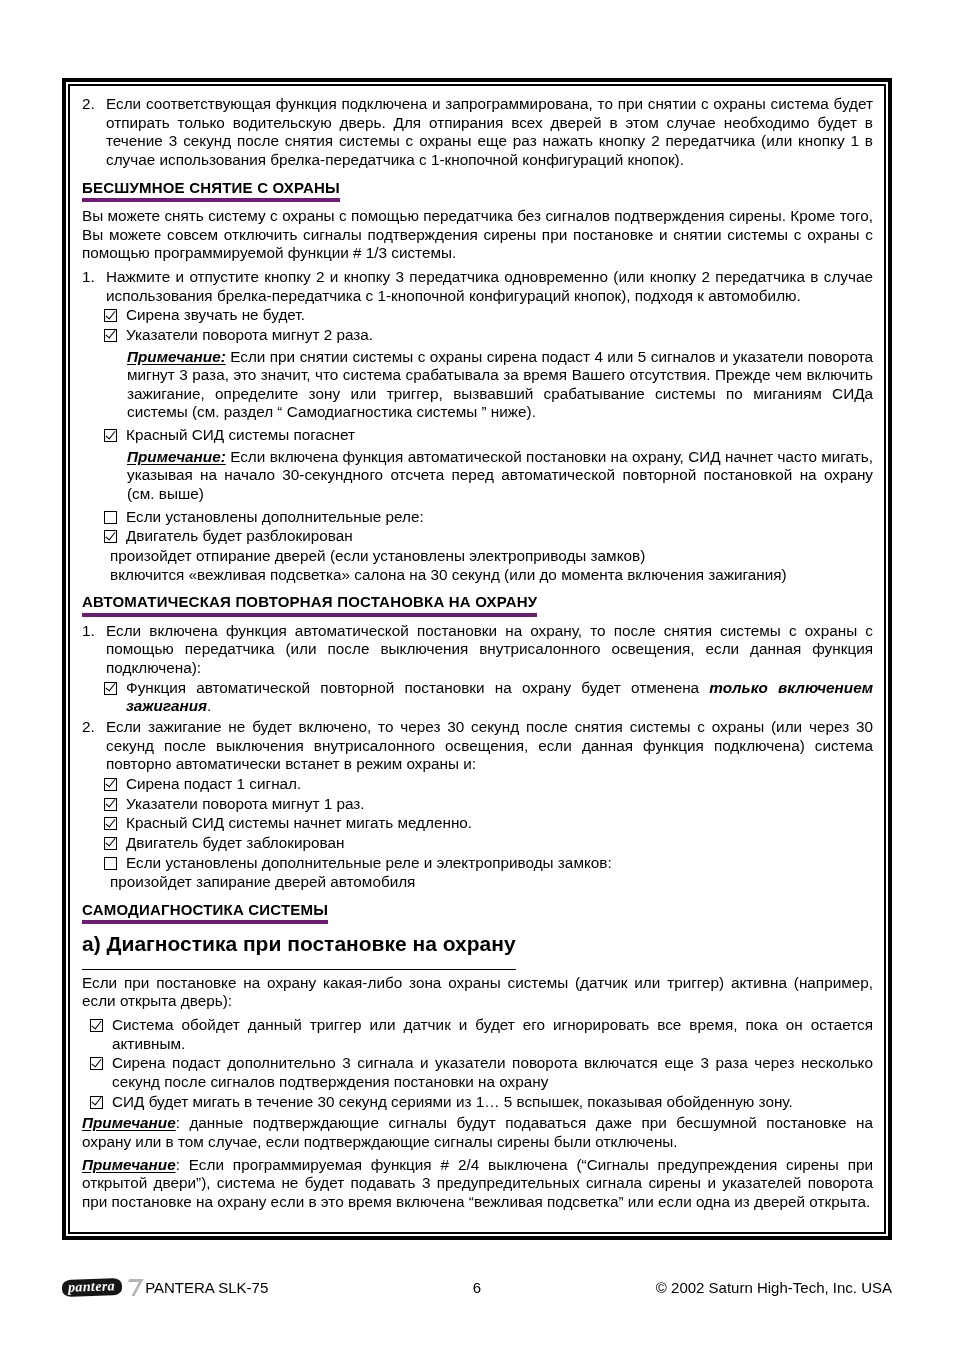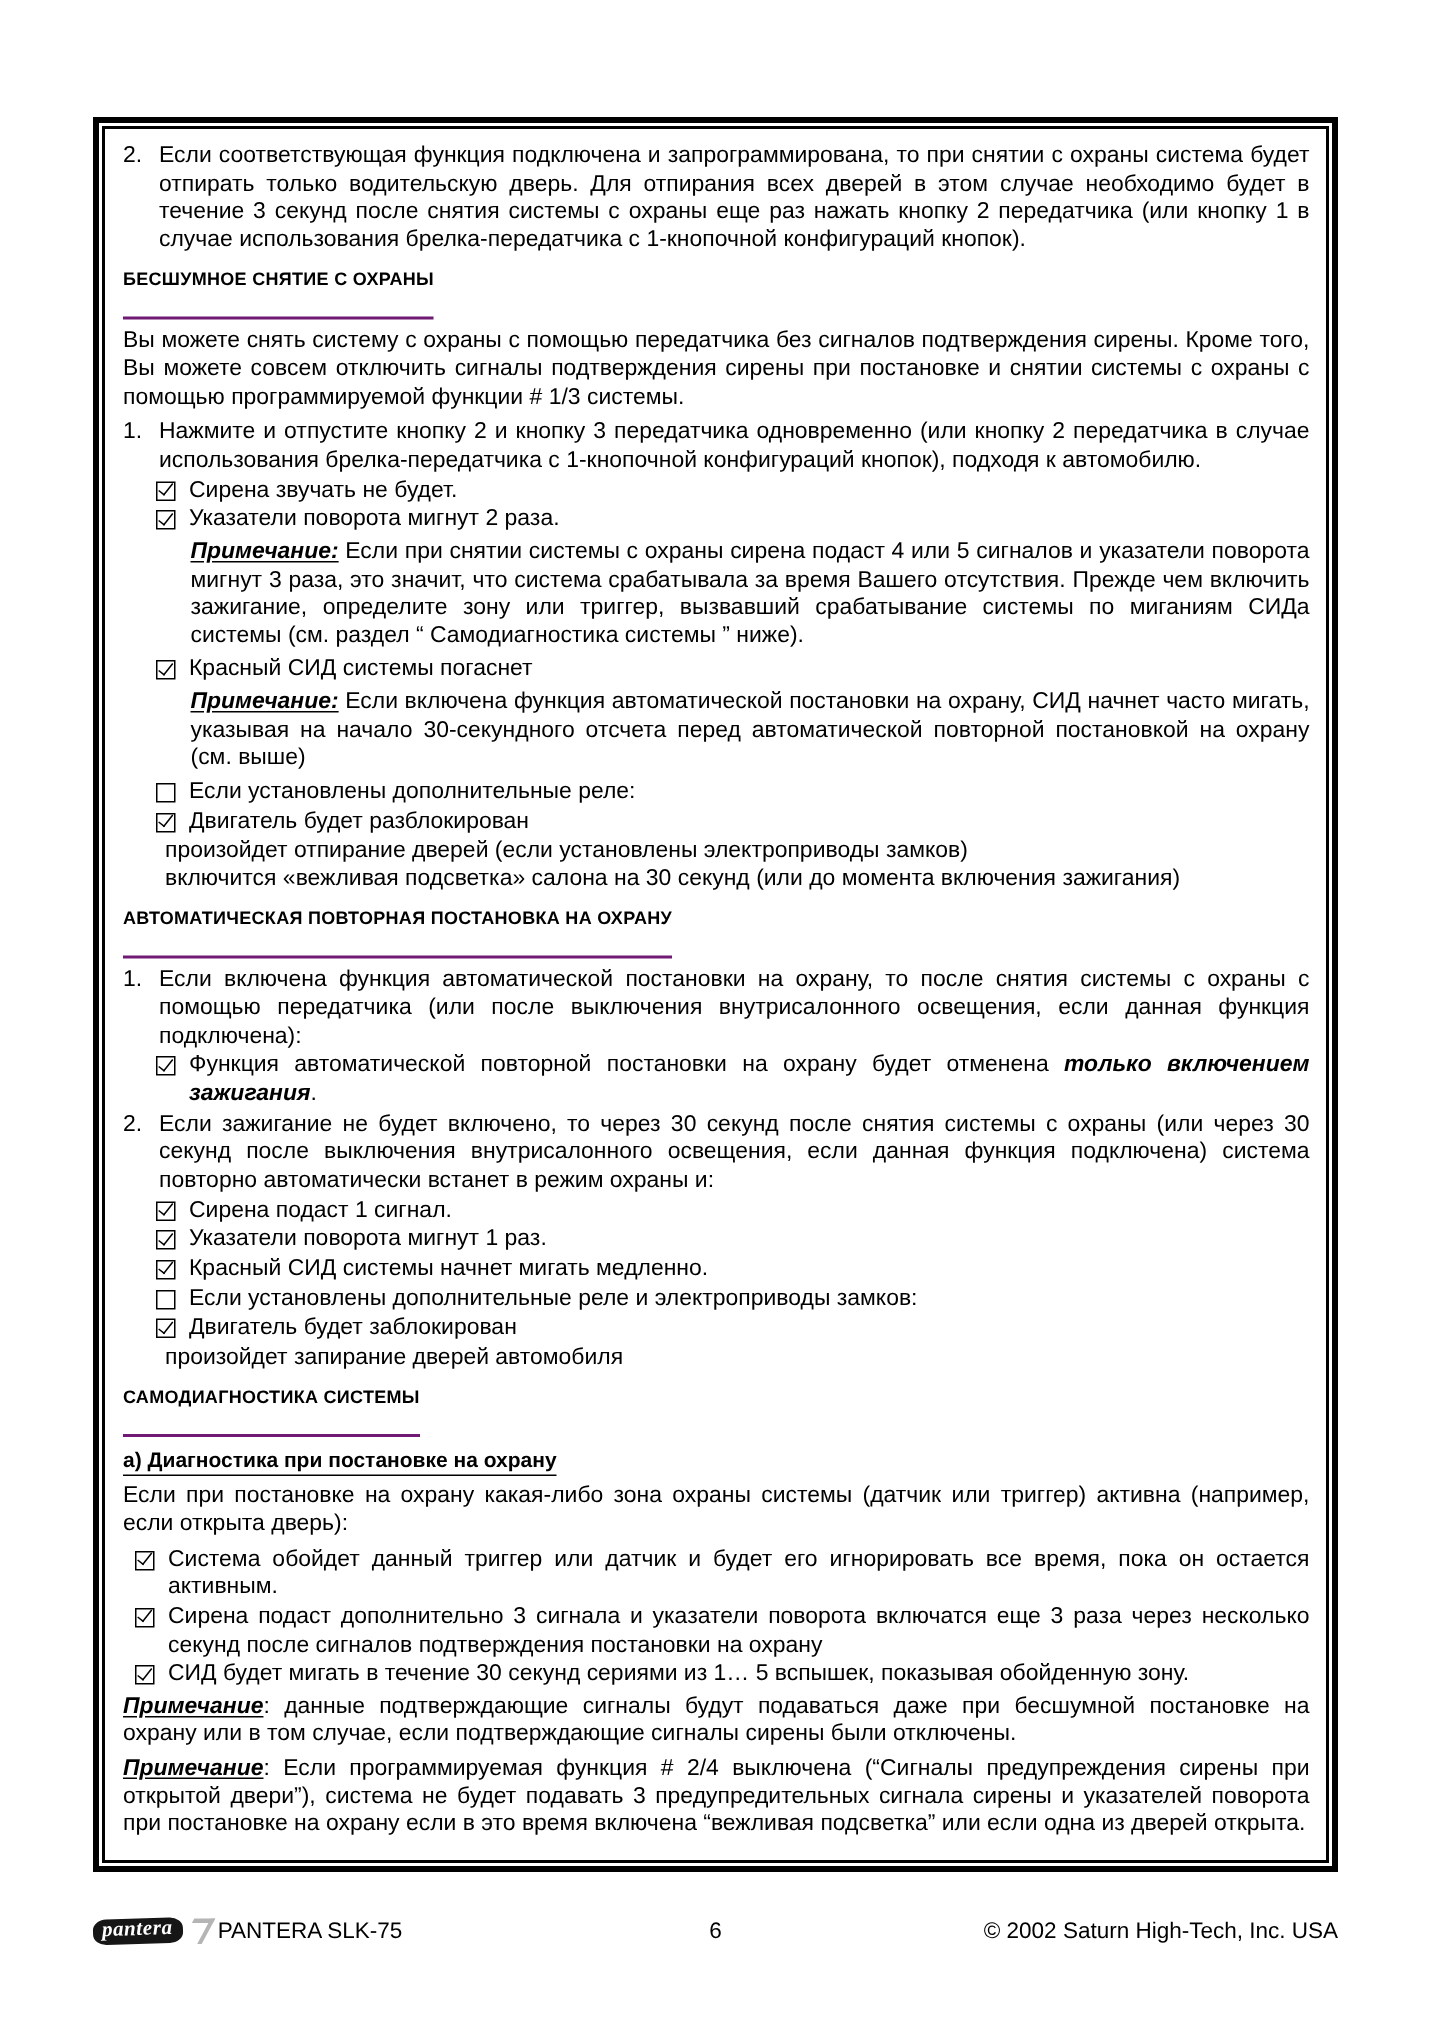--- a/index.html
+++ b/index.html
@@ -17,27 +17,27 @@
     min-height:1150px;box-sizing:border-box;
     padding:7px 11px 10px 12px;
     font-size:15.3px;line-height:1.22;
   }
   
   .numbered{display:flex;margin:2px 0 1px;}
   .num{flex:none;width:24px;}
   .ntxt{flex:1;text-align:justify;}
   .para{margin:2px 0 5px;text-align:justify;}
   h2.heading{
-    font-size:12px;font-weight:bold;margin:9px 0 5px;
-    width:fit-content;border-bottom:2px solid #701a75;padding-bottom:18px;
+    font-size:15px;font-weight:bold;margin:9px 0 5px;
+    width:fit-content;border-bottom:4px solid #701a75;padding-bottom:1px;
     letter-spacing:.2px;
   }
   h3.subheading{
-    font-size:14px;font-weight:bold;margin:7px 0 4px;
-    width:fit-content;border-bottom:1.5px solid #000;padding-bottom:1px;
+    font-size:21px;font-weight:bold;margin:7px 0 4px;
+    width:fit-content;border-bottom:1.5px solid #000;padding-bottom:12px;
   }
   .check{display:flex;margin:1px 0;}
   .check.ind2{margin-left:22px;}
   .check.ind1{margin-left:8px;}
   .cbox{
     flex:none;width:11px;height:11px;border:1.6px solid #000;
     margin:3px 9px 0 0;position:relative;background:#fff;
   }
   .cbox.checked::after{
     content:"";position:absolute;left:2.6px;top:-1.5px;
@@ -132,26 +132,26 @@
       </div>
       <div class="check ind2">
         <span class="cbox checked"></span>
         <span class="ctxt">Указатели поворота мигнут 1 раз.</span>
       </div>
       <div class="check ind2">
         <span class="cbox checked"></span>
         <span class="ctxt">Красный СИД системы начнет мигать медленно.</span>
       </div>
       <div class="check ind2">
+        <span class="cbox checked"></span>
+        <span class="ctxt">Двигатель будет заблокирован</span>
+      </div>
+      <div class="check ind2">
         <span class="cbox"></span>
         <span class="ctxt">Если установлены дополнительные реле и электроприводы замков:</span>
-      </div>
-      <div class="check ind2">
-        <span class="cbox checked"></span>
-        <span class="ctxt">Двигатель будет заблокирован</span>
       </div>
       <div class="subline ind2">произойдет запирание дверей автомобиля</div>
       <h2 class="heading">САМОДИАГНОСТИКА СИСТЕМЫ</h2>
       <h3 class="subheading">а) Диагностика при постановке на охрану</h3>
       <p class="para">Если при постановке на охрану какая-либо зона охраны системы (датчик или триггер) активна (например, если открыта дверь):</p>
       <div class="check ind1">
         <span class="cbox checked"></span>
         <span class="ctxt">Система обойдет данный триггер или датчик и будет его игнорировать все время, пока он остается активным.</span>
       </div>
       <div class="check ind1">

